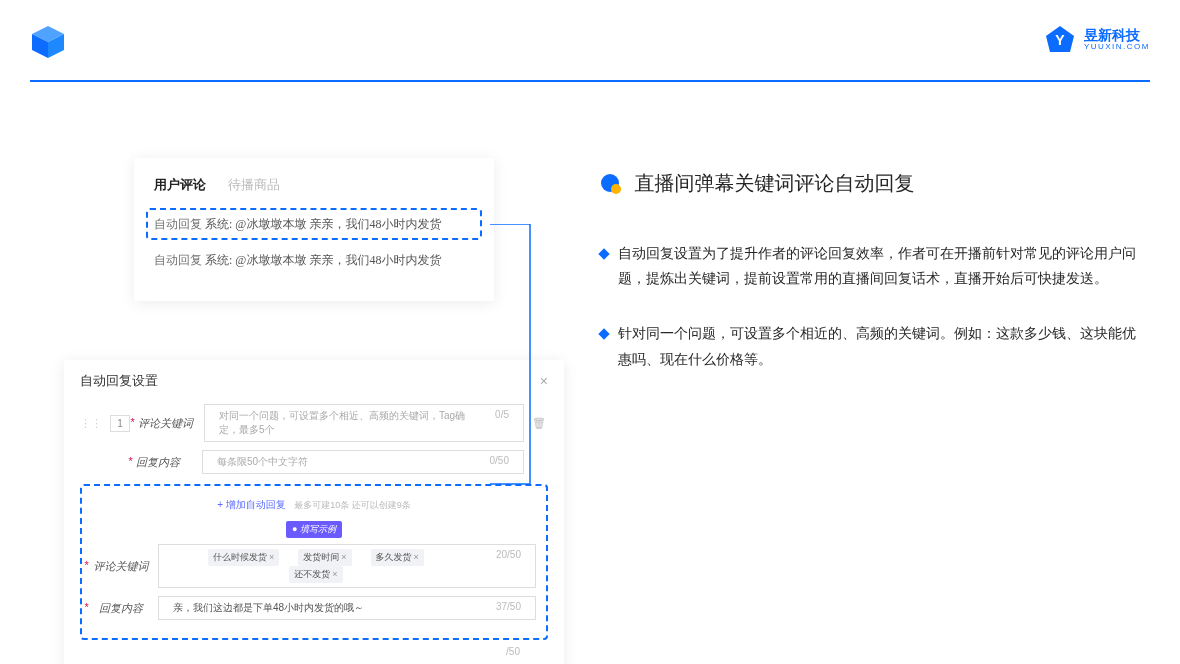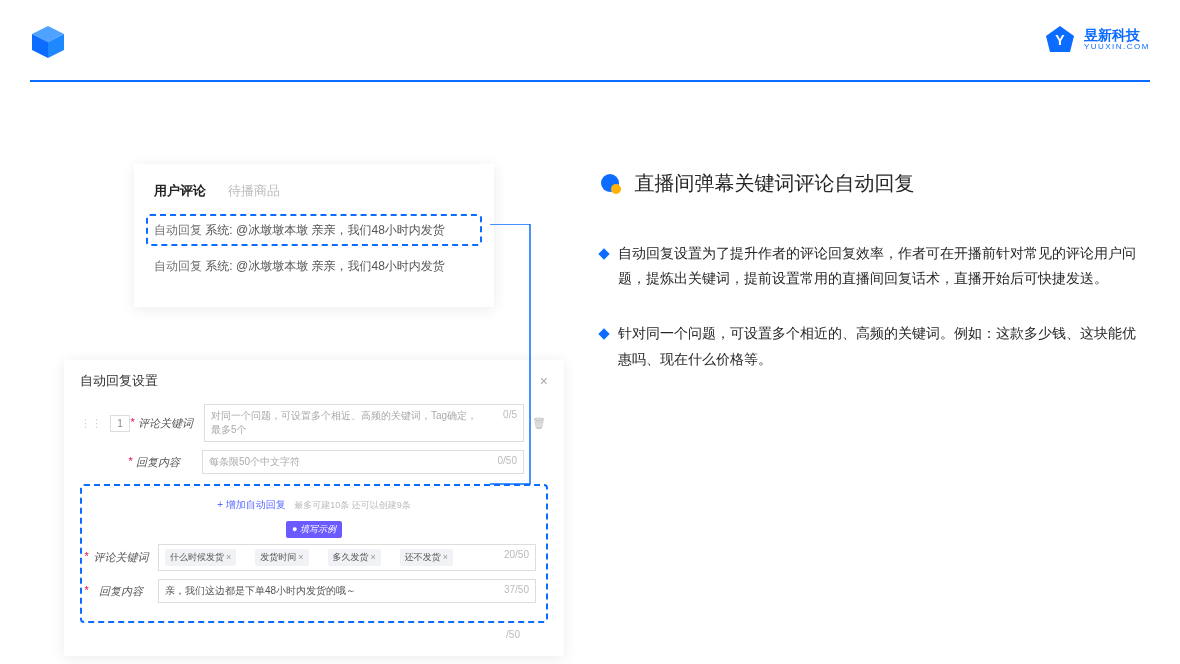--- a/index.html
+++ b/index.html
@@ -12,35 +12,35 @@
 .page-title { font-size:28px; color:#333; font-weight:500; letter-spacing:1px; }
 .brand { position:absolute; right:0; top:0; display:flex; align-items:center; gap:8px; }
 .brand-icon { width:32px; height:32px; }
 .brand-text { display:flex; flex-direction:column; line-height:1.1; }
 .brand-cn { font-size:14px; color:#0b6cff; font-weight:700; }
 .brand-en { font-size:8px; color:#0b6cff; letter-spacing:1.5px; }
 .hr-line { position:absolute; top:80px; left:30px; right:30px; height:2px; background:#0b6cff; }
 
 
 .mock { position:absolute; left:64px; top:146px; width:500px; }
-.panel-comments { position:absolute; left:70px; top:18px; width:360px; background:#fff; box-shadow:0 2px 14px rgba(0,0,0,.08); padding:18px 20px 22px; }
+.panel-comments { position:absolute; left:70px; top:12px; width:360px; background:#fff; box-shadow:0 2px 14px rgba(0,0,0,.08); padding:18px 20px 22px;font-family:Liberation Serif, serif; }
 .tabs { display:flex; gap:22px; font-size:13px; color:#bbb; margin-bottom:14px; }
 .tab-active { color:#222; font-weight:600; }
 .comment-line { font-size:12px; color:#555; line-height:1.7; margin-bottom:8px; }
 .badge-reply { color:#737373; font-weight:500; }
 .dash-box { border:2px dashed #0b6cff; border-radius:4px; padding:4px 6px; margin:0 -8px 10px; }
 
 .panel-settings { position:absolute; left:0; top:214px; width:500px; background:#fff; box-shadow:0 2px 14px rgba(0,0,0,.08); padding:12px 16px 16px; }
 .settings-title { font-size:13px; color:#333; margin-bottom:14px; display:flex; justify-content:space-between; align-items:center; }
 .close-x { color:#aaa; font-size:14px; cursor:pointer; }
 .row { display:flex; align-items:center; gap:8px; font-size:11px; color:#777; margin-bottom:8px; }
 .row .num { width:20px; color:#888; font-size:10px; text-align:center; border:1px solid #ddd; padding:2px 0; }
 .row .lbl { width:58px; color:#555; position:relative;font-style:italic; }
 .row .req::before { content:"*"; color:#d14; position:absolute; left:-8px; }
-.row .inp { flex:1; border:1px solid #ddd; padding:4px 6px; color:#aaa; background:#fff; font-size:10px; display:flex; justify-content:space-between;gap:18px; }
+.row .inp { flex:1; border:1px solid #ddd; padding:4px 14px; color:#aaa; background:#fff; font-size:10px; display:flex; justify-content:space-between;gap:18px; }
 .row .cnt { color:#bbb; font-size:10px; }
 .row .trash { color:#bbb; width:16px; }
 
 .dash-example { border:2px dashed #0b6cff; border-radius:4px; padding:8px 10px 10px; margin-top:10px;text-align:center; }
 .add-link { color:#5b6bff; font-size:10px; margin-bottom:6px; display:inline-block; }
 .add-note { color:#bbb; font-size:9px; margin-left:4px; }
 .pill-violet { background:#6b5bff; color:#fff; font-size:9px; padding:2px 6px; border-radius:2px; display:inline-block; margin-bottom:6px;font-style:italic; }
 .tag { background:#f1f2f5; color:#555; font-size:9px; padding:2px 5px; border-radius:2px; margin-right:19px; display:inline-block; }
 .tag .x { color:#999; margin-left:2px; }
 

